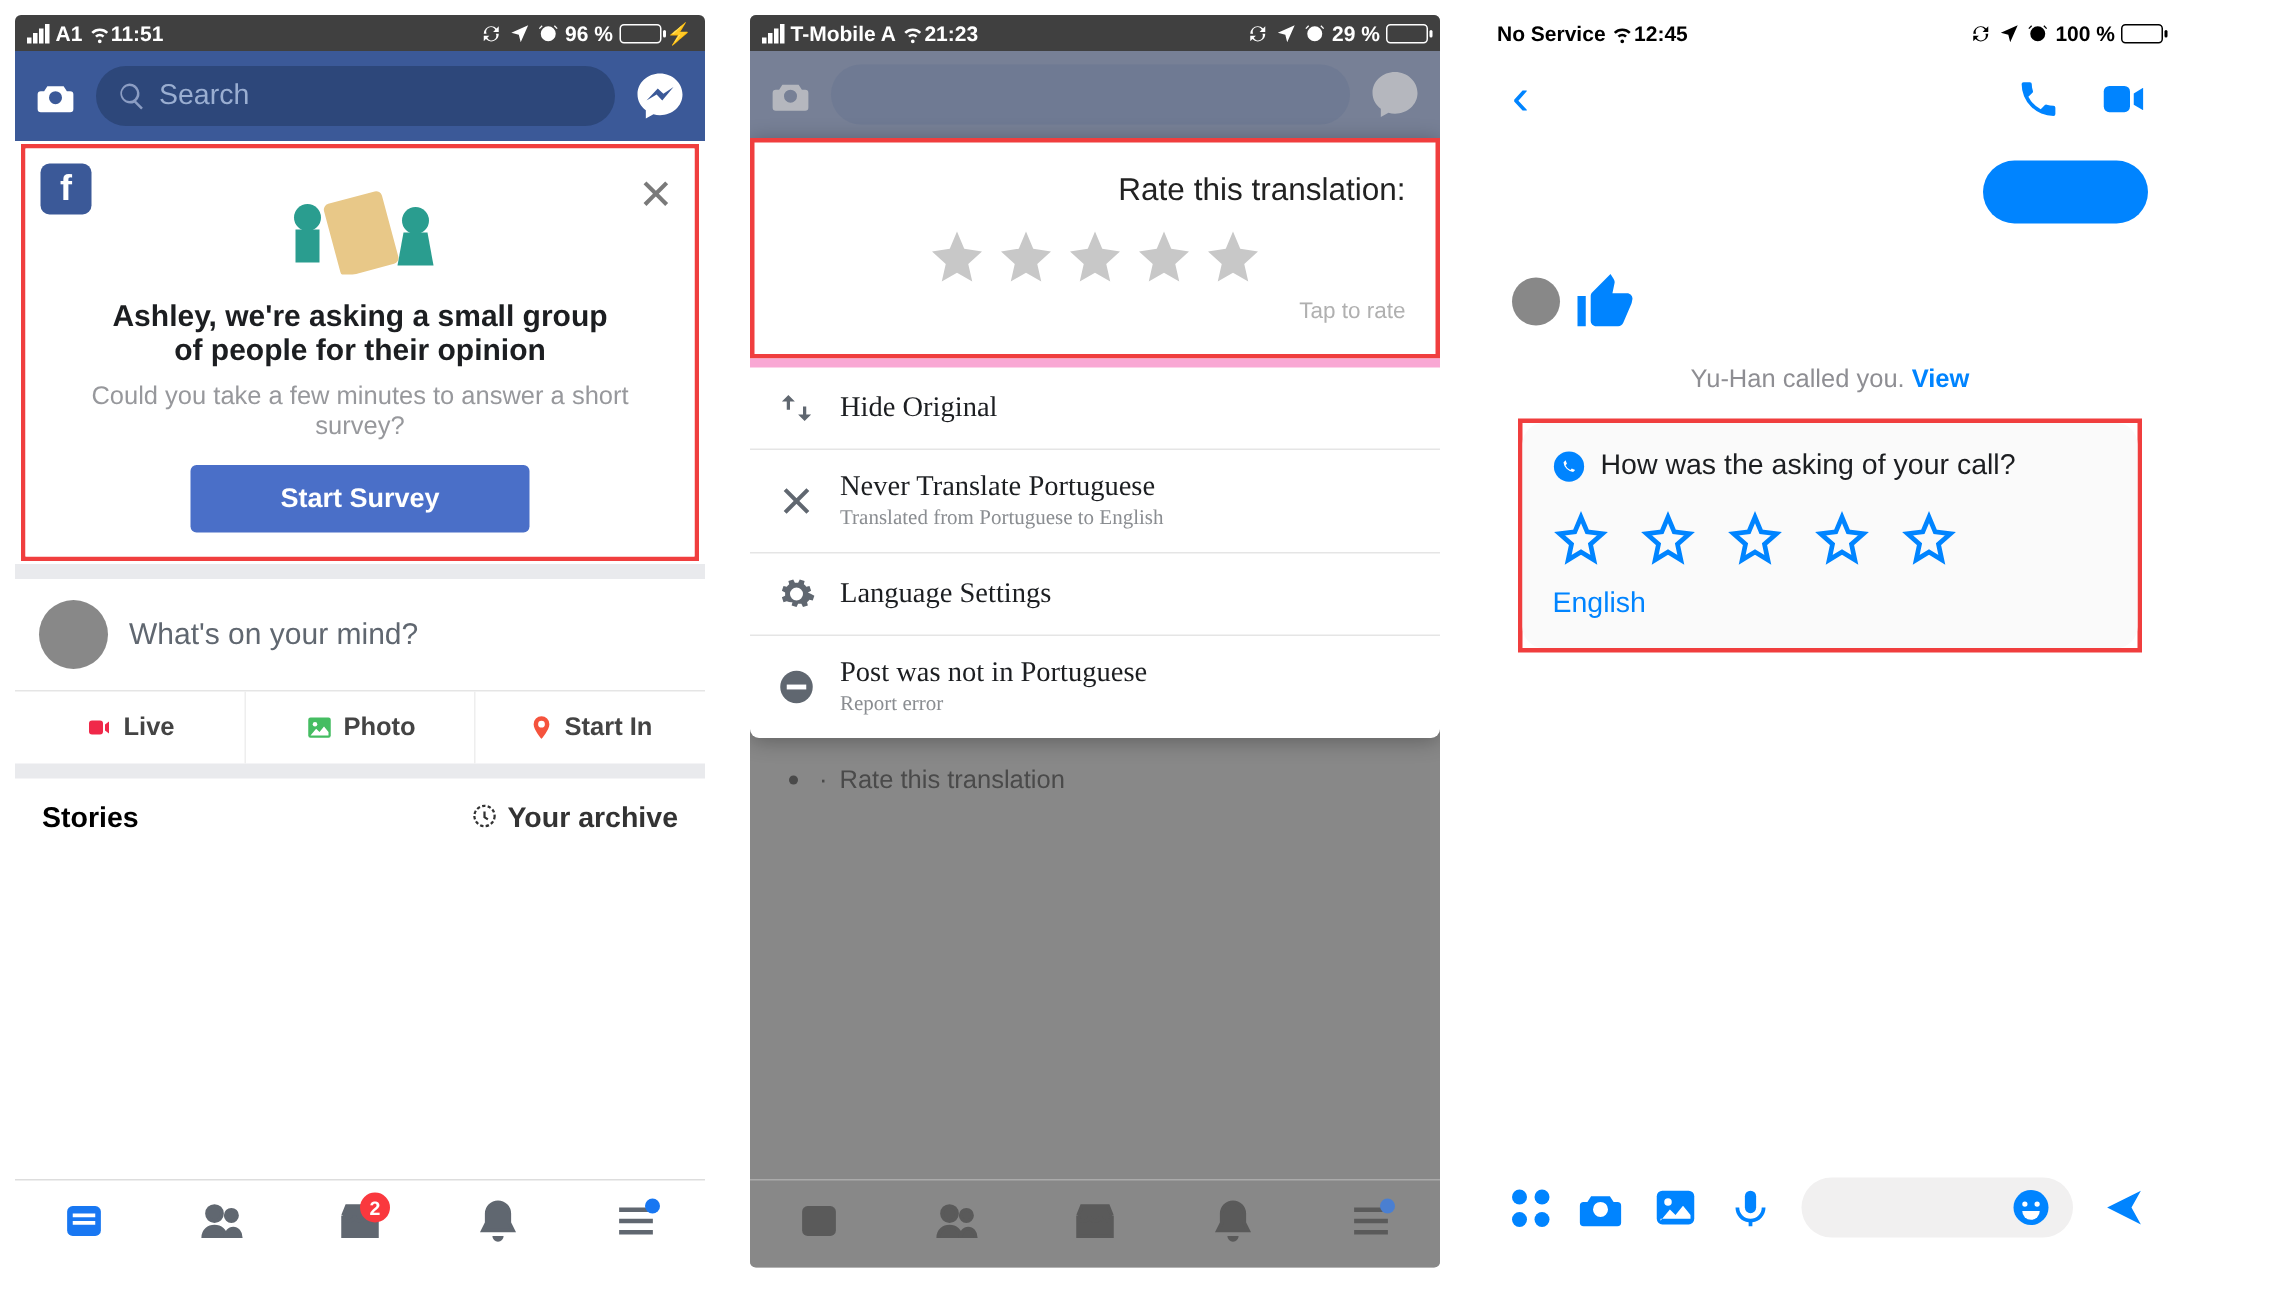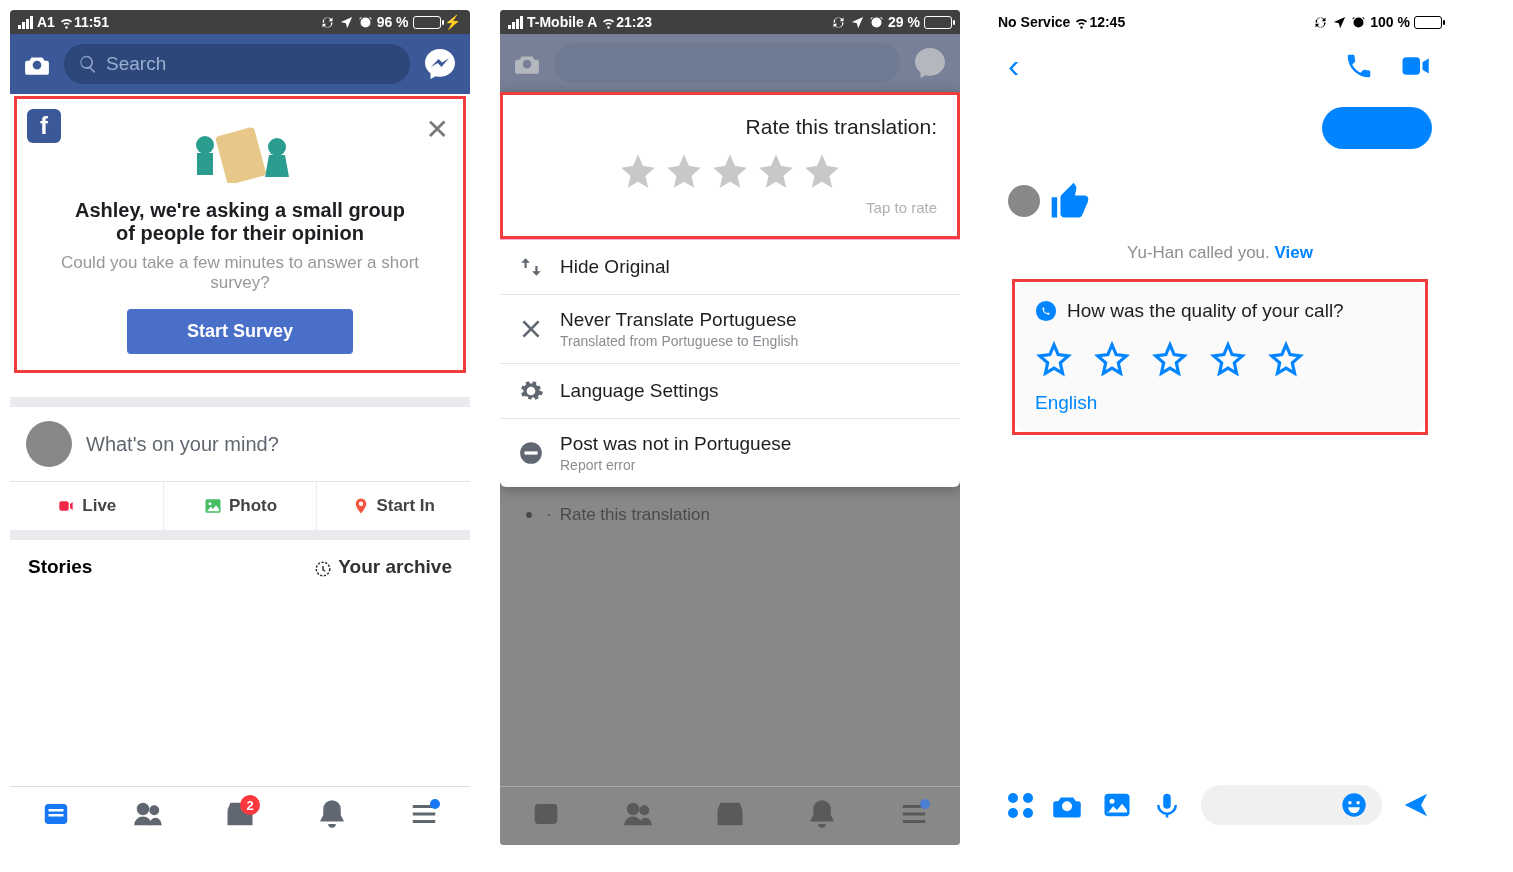--- a/index.html
+++ b/index.html
@@ -74,36 +74,35 @@
   .survey-illu { margin:8px auto 12px; width:150px; height:60px; }
   .survey-title { font-size:20px; font-weight:600; color:#1c1e21; margin-bottom:8px; padding:0 30px; }
   .survey-sub { font-size:17px; color:#97989c; margin-bottom:16px; }
   .survey-btn {
     background:#4a6fc8; color:#fff; border:none; padding:12px 60px;
     font-size:18px; font-weight:600; border-radius:4px; cursor:pointer;
   }
   .composer-row {
     display:flex; align-items:center; gap:14px; padding:14px 16px; border-bottom:1px solid #e5e5e5;
     border-top:10px solid #e9eaed;
-    margin-top:22px;
   }
   .avatar { width:46px; height:46px; border-radius:50%; background:#888; flex-shrink:0; }
   .composer-text { font-size:20px; color:#606770; }
   .action-row { display:flex; border-bottom:10px solid #e9eaed; }
   .action-cell {
     flex:1; text-align:center; padding:14px 0; font-size:17px; font-weight:600;
     color:#444; display:flex; align-items:center; justify-content:center; gap:6px;
     border-right:1px solid #eee;
   }
   .action-cell:last-child{border-right:none;}
   .stories-row {
     display:flex; justify-content:space-between; align-items:center; padding:16px 18px;
     font-size:19px; font-weight:700;
   }
-  .stories-archive { font-weight:600; color:#333; display:flex; align-items:flex-end; gap:6px;}
+  .stories-archive { font-weight:600; color:#333; display:flex; align-items:flex-start; gap:6px;}
   .fb-tabbar {
     margin-top:auto; display:flex; border-top:1px solid #ddd; padding:12px 0 16px;
   }
   .fb-tab { flex:1; display:flex; justify-content:center; position:relative; }
   .fb-tab svg { width:34px; height:30px; fill:#606770; }
   .fb-tab.active svg { fill:#1877f2; }
   .tab-badge {
     position:absolute; top:-4px; right:26px; background:#fa383e; color:#fff;
     font-size:13px; font-weight:700; width:20px; height:20px; border-radius:50%;
     display:flex; align-items:center; justify-content:center;
@@ -115,21 +114,21 @@
   }
   .s2-popup {
     position:relative; z-index:1; background:#fff; border-radius:0 0 6px 6px; overflow:hidden;
     box-shadow:0 2px 14px rgba(0,0,0,0.3);
   }
   .rate-section { text-align:right; padding:20px; }
   .rate-title { font-size:21px; color:#222; margin-bottom:12px; }
   .stars-row { display:flex; justify-content:center; gap:6px; margin-bottom:8px; }
   .star-filled { width:40px; height:40px; fill:#c8c8c8; }
   .rate-hint { font-size:15px; color:#b0b0b0; }
-  .option-list { border-top:1px solid #f9a8d4; }
+  .option-list { border-top:6px solid #f9a8d4;font-family:Liberation Serif, serif; }
   .option-item {
     display:flex; align-items:center; gap:16px; padding:14px 18px; border-bottom:1px solid #e5e5e5;
   }
   .option-item:last-child{border-bottom:none;}
   .option-ic { width:26px; height:26px; fill:#606770; flex-shrink:0; color:#606770; }
   .option-text .t { font-size:19px; color:#1c1e21; }
   .option-text .s { font-size:14px; color:#8a8d91; margin-top:2px; }
   .s2-below {
     position:relative; z-index:1;
     padding:18px 20px; color:#4a4a4a; font-size:17px; display:flex; align-items:center; gap:8px;
@@ -510,21 +509,21 @@
     <div class="m-called">
       <span>Yu-Han called you. </span><a href="#">View</a>
     </div>
     <div class="red-box">
       <div class="call-card">
         <div class="call-card-top">
           <svg viewBox="0 0 24 24">
               <circle cx="12" cy="12" r="11" fill="#0084ff"></circle>
               <path d="M8 9a8 8 0 007 7l1.5-1.5-2.5-1-1 1a6 6 0 01-3.5-3.5l1-1-1-2.5z" fill="#fff"></path>
             </svg>
-          <span>How was the quality of your call?</span>
+          <span>How was the asking of your call?</span>
         </div>
         <div class="star-outline-row">
           <svg class="star-out" viewBox="0 0 24 24">
               <path d="M12 3l2.6 6.2L21 10l-5 4.4 1.4 6.6L12 17.7 6.6 21 8 14.4 3 10l6.4-.8z"></path>
             </svg>
           <svg class="star-out" viewBox="0 0 24 24">
               <path d="M12 3l2.6 6.2L21 10l-5 4.4 1.4 6.6L12 17.7 6.6 21 8 14.4 3 10l6.4-.8z"></path>
             </svg>
           <svg class="star-out" viewBox="0 0 24 24">
               <path d="M12 3l2.6 6.2L21 10l-5 4.4 1.4 6.6L12 17.7 6.6 21 8 14.4 3 10l6.4-.8z"></path>

